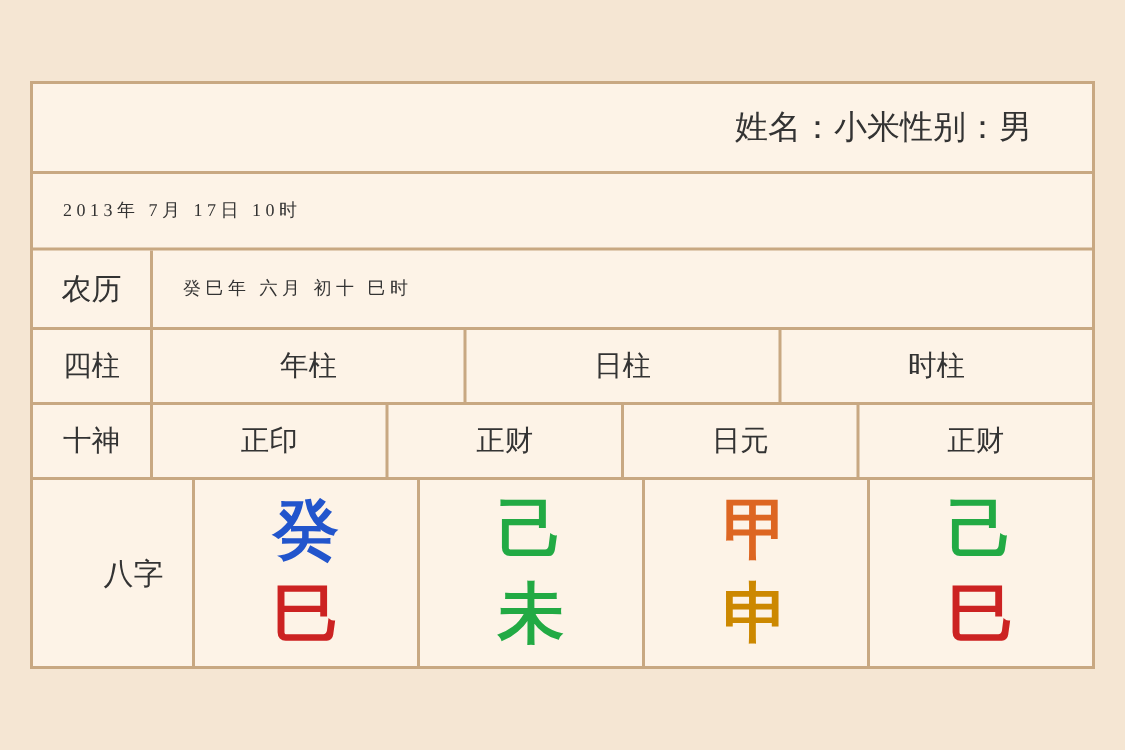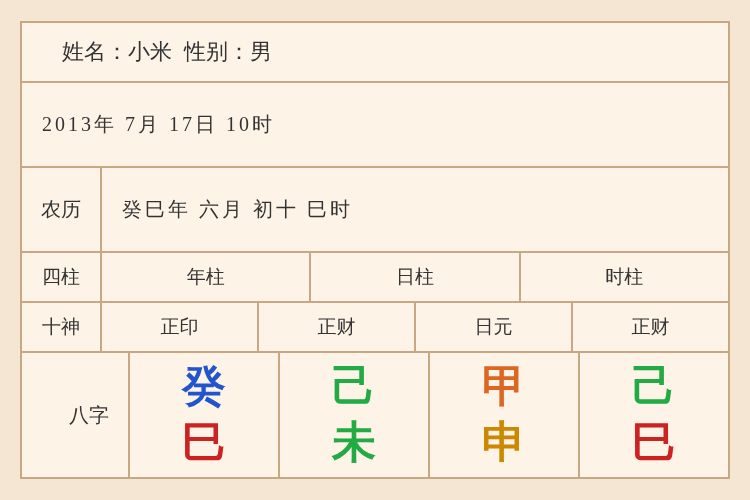--- a/index.html
+++ b/index.html
@@ -12,49 +12,48 @@
       align-items: center;
       justify-content: center;
     }
     .container {
       width: 710px;
       background: #fdf3e7;
       border: 2px solid #c8a882;
     }
     .header-row {
       display: flex;
-      justify-content: flex-start;
+      justify-content: flex-end;
       align-items: center;
       padding: 14px 40px;
       border-bottom: 2px solid #c8a882;
       font-size: 22px;
       color: #333;
-      gap: 12px;
     }
     .info-row {
       display: flex;
       border-bottom: 2px solid #c8a882;
     }
     .label-cell {
       width: 80px;
       min-width: 80px;
       display: flex;
       align-items: center;
       justify-content: center;
       font-size: 20px;
       color: #333;
       border-right: 2px solid #c8a882;
       padding: 12px 5px;
     }
     .value-cell {
       flex: 1;
       display: flex;
       align-items: center;
-      padding: 28px 20px;
-      font-size: 20px;
+      padding: 16px 20px;
+      font-size: 12px;
       color: #333;
       letter-spacing: 3px;
     }
     .table-row {
       display: flex;
       border-bottom: 2px solid #c8a882;
     }
     .table-header-cell {
       flex: 1;
       display: flex;

